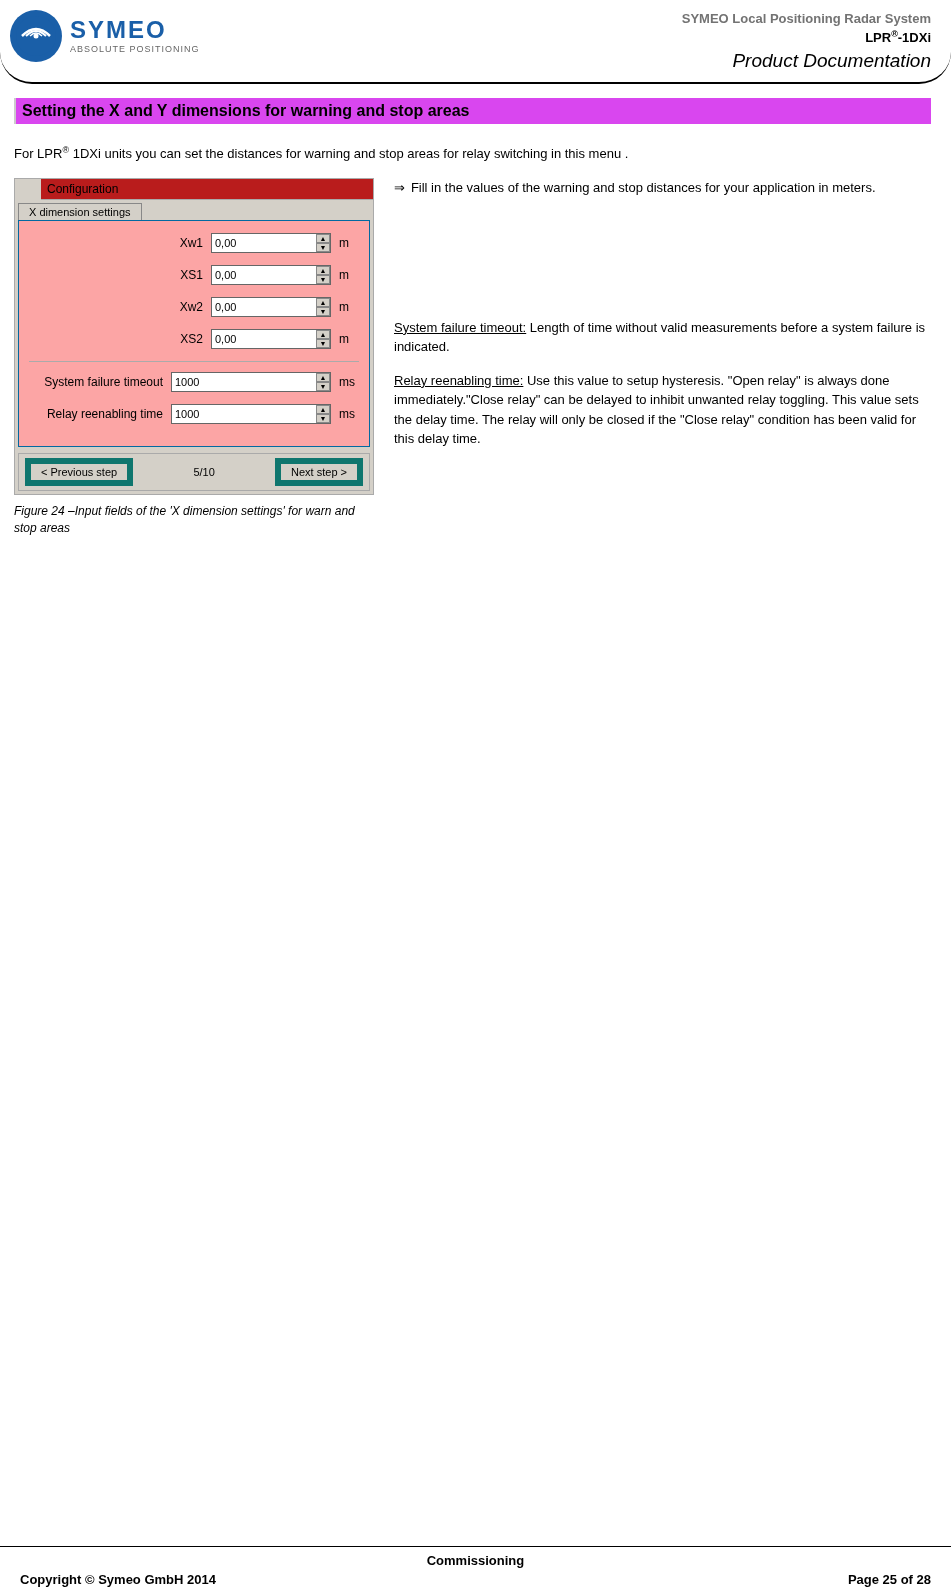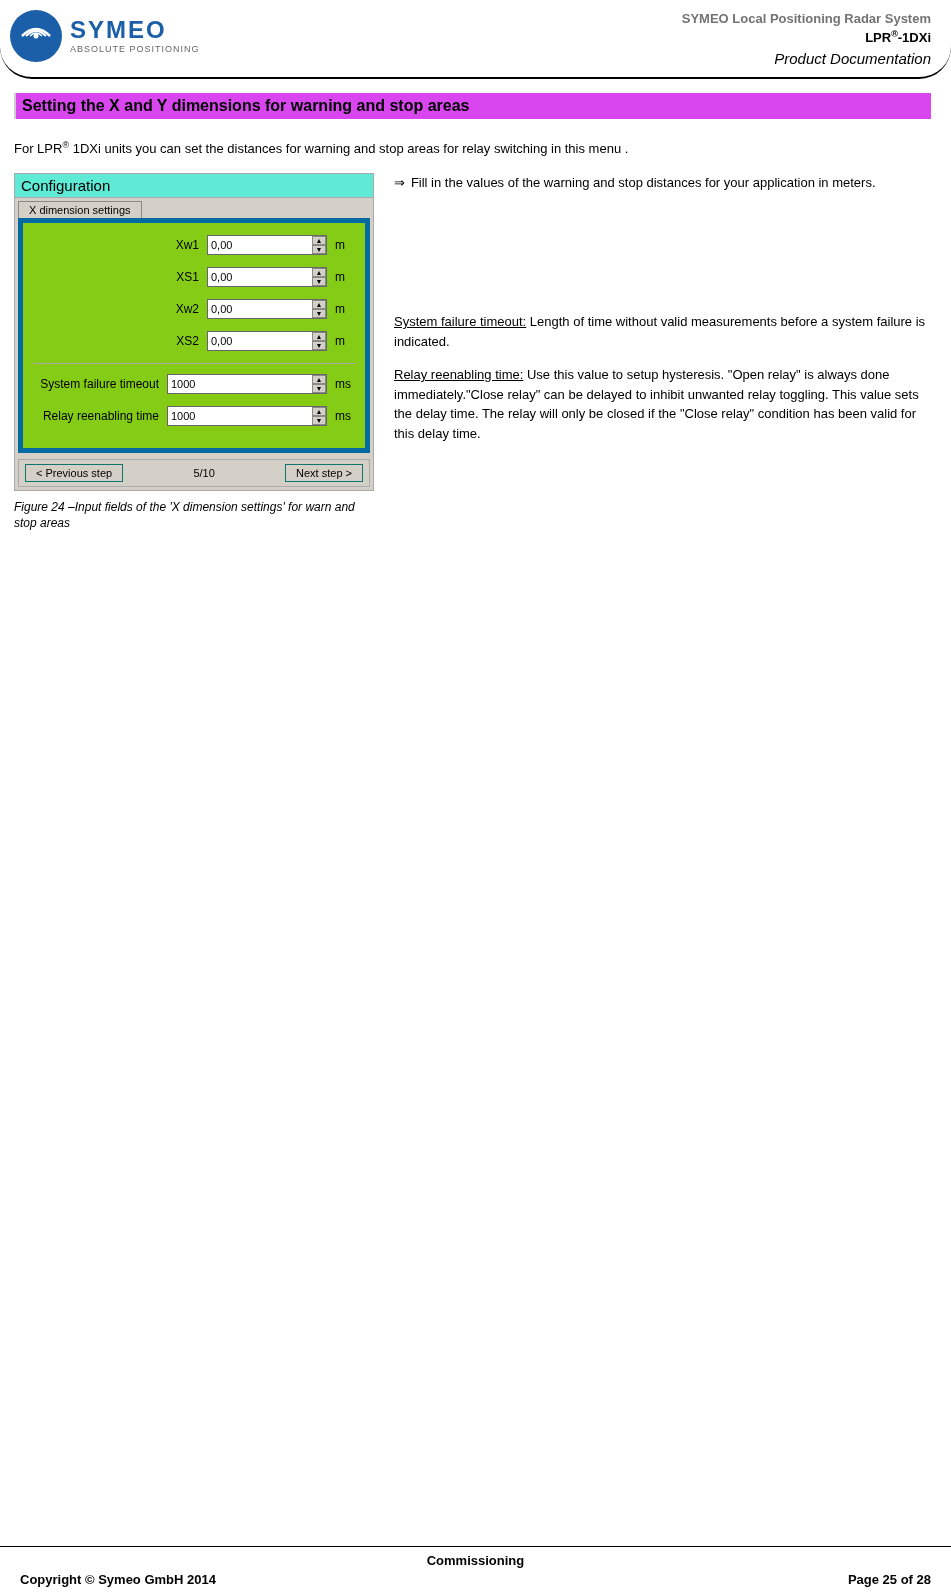--- a/index.html
+++ b/index.html
@@ -66,21 +66,21 @@
       font-size: 13px;
       font-weight: bold;
       color: #737373;
     }
     .header-subtitle {
       font-size: 13px;
       font-weight: bold;
       color: #000;
     }
     .header-italic {
-      font-size: 15px;
+      font-size: 19px;
       font-style: italic;
       color: #000;
     }
 
     
     .main-content {
       padding: 14px 20px 20px 14px;
     }
 
     .section-title {
@@ -121,42 +121,43 @@
       line-height: 1.5;
     }
 
     
     .config-panel {
       border: 1px solid #aaa;
       background: #d4d0c8;
       padding: 0;
     }
     .config-panel-title {
-      background: #5eead4;
-      font-size: 15px;
+      background: #b91c1c;
+      font-size: 12px;
       padding: 3px 6px;
       border-bottom: 1px solid #aaa;
       color: #000;
+      margin-left: 26px;
     }
     .config-tab-bar {
       background: #d4d0c8;
       padding: 3px 3px 0 3px;
       display: flex;
     }
     .config-tab {
       background: #d4d0c8;
       border: 1px solid #888;
       border-bottom: none;
       padding: 2px 10px;
       font-size: 11px;
       cursor: pointer;
     }
     .config-body {
-      background: #84cc16;
-      border: 5px solid #0369a1;
+      background: #fca5a5;
+      border: 1px solid #0369a1;
       margin: 0 3px 3px 3px;
       padding: 12px 10px 10px 10px;
     }
 
     
     .input-row {
       display: flex;
       align-items: center;
       margin-bottom: 12px;
       justify-content: flex-end;
@@ -198,21 +199,21 @@
       display: flex;
       align-items: center;
       justify-content: space-between;
       background: #d4d0c8;
       border: 1px solid #aaa;
       margin: 6px 3px 3px 3px;
       padding: 4px 6px;
     }
     .nav-btn {
       background: #d4d0c8;
-      border: 1px solid #0f766e;
+      border: 6px solid #0f766e;
       padding: 2px 10px;
       font-size: 11px;
       cursor: pointer;
     }
     .nav-page {
       font-size: 11px;
     }
 
     
     .arrow-sym {

